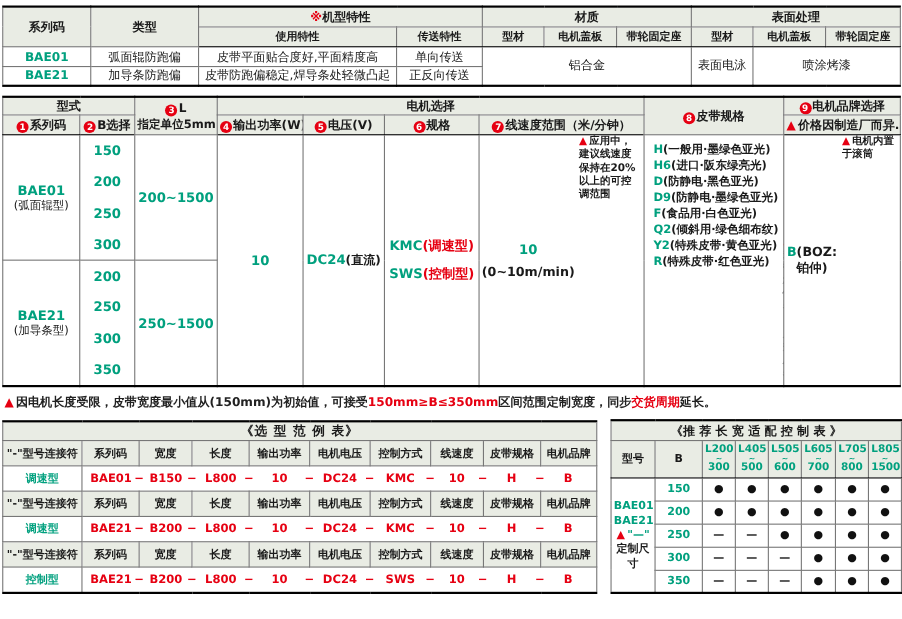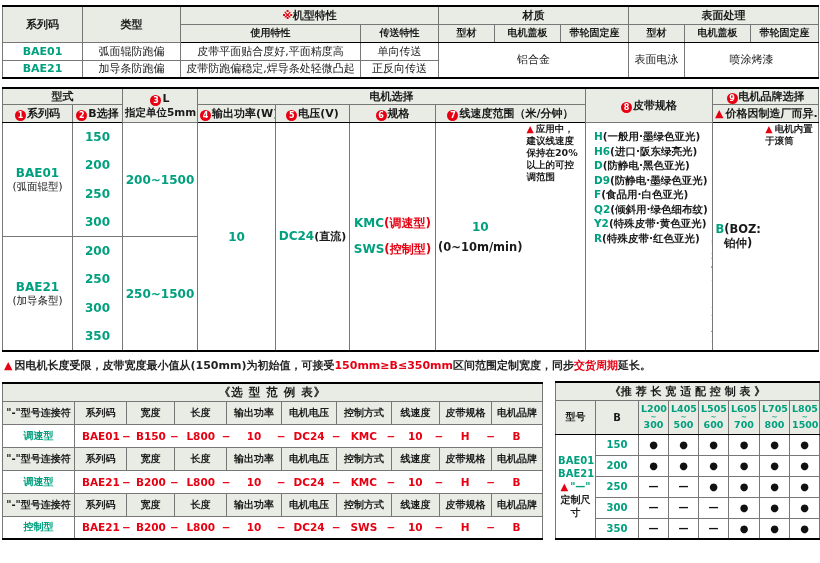--- a/index.html
+++ b/index.html
@@ -53,21 +53,21 @@
   .belt-cell { text-align:left; }
   .beltlist { padding:6px 0 0 6px; font-size:10.5px; line-height:14.5px; font-weight:bold; white-space:nowrap; }
   .lcell-top { font-weight:bold; font-size:11px; }
   .lcell-sub { font-weight:bold; font-size:10.5px; }
   .small-note { font-size:9.5px; font-weight:bold; white-space:nowrap;margin-left:28px; }
 
   
   .note2 { font-size:11px; font-weight:bold; margin:6px 0 8px 2px; line-height:15px; color:#222; }
 
   
-  .bottom { display:flex; margin-top:6px; align-items:flex-end; }
+  .bottom { display:flex; margin-top:6px; align-items:center; }
   .ex-tbl { width:540px; }
   .ex-tbl td { height:23px; font-size:10px; white-space:nowrap; }
   .ex-tbl .title td { height:18px; font-size:11.5px; letter-spacing:1px; }
   .ex-label { font-weight:bold; }
   .ex-vals { padding:0; }
   .exgrid { display:grid; grid-template-columns:52fr 48fr 52fr 55fr 55fr 55fr 48fr 52fr 51fr; width:100%; }
   .exseg { position:relative; font-weight:bold; color:#e60012; font-size:10.5px; }
   .exseg .sep { position:absolute; right:-4px; top:0; color:#e60012; font-weight:bold; }
 
   .rec-wrap { margin-left:12px; width:264px; }

